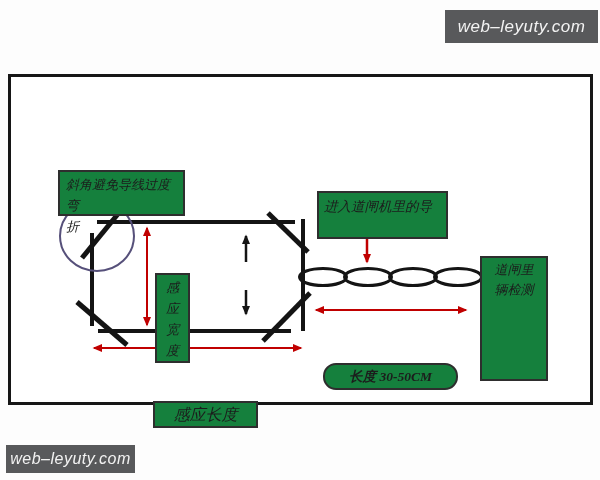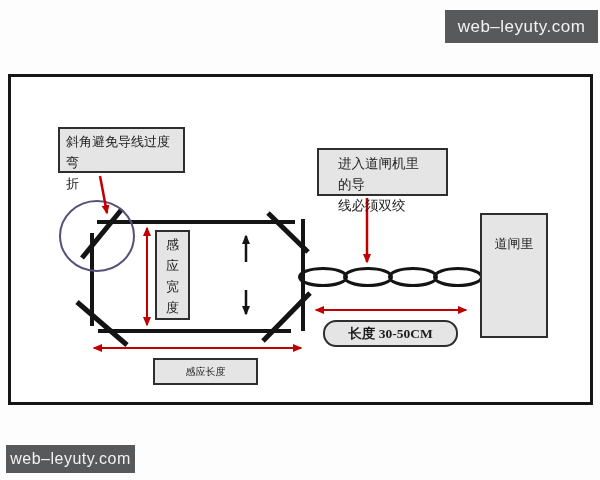--- a/index.html
+++ b/index.html
@@ -11,46 +11,46 @@
   }
   *{margin:0;padding:0;box-sizing:border-box;}
   html,body{width:600px;height:480px;}
   body{
     position:relative;
     background:#fdfdfd;
     font-family:"Liberation Serif","DejaVu Serif",serif;
     color:#1c1c1c;
     overflow:hidden;
   }
-  .stage{position:absolute;inset:0;width:600px;height:412px;}
+  .stage{position:absolute;inset:0;width:600px;height:412px;font-style:italic;}
   .banner{
     position:absolute;
     background:var(--banner-bg);
     color:var(--banner-fg);
     font-family:"Liberation Sans","DejaVu Sans",sans-serif;
     display:flex;align-items:center;justify-content:center;
     letter-spacing:.5px;
   }
   .banner.top{left:445px;top:10px;width:153px;height:33px;font-size:17px;}
   .banner.bottom{left:6px;top:445px;width:129px;height:28px;font-size:16px;}
   .frame{
     position:absolute;left:8px;top:74px;width:585px;height:331px;
     border:3px solid #161616;background:#ffffff;
   }
   .overlay{position:absolute;left:0;top:0;width:600px;height:480px;}
   .note{
-    position:absolute;background:#e5e5e5;border:2px solid #2e2e2e;
-    font-size:13px;line-height:21px;
+    position:absolute;background:#15803d;border:2px solid #2e2e2e;
+    font-size:13px;line-height:21px;margin-top:43px;
   }
   .note.bevel{left:58px;top:127px;width:127px;height:46px;padding:2px 6px;}
-  .note.twist{left:317px;top:148px;width:131px;height:48px;padding:3px 19px;font-size:13.5px;}
-  .note.detector{left:480px;top:213px;width:68px;height:125px;text-align:center;line-height:20px;padding-top:19px;}
+  .note.twist{left:317px;top:148px;width:131px;height:48px;padding:3px 5px;font-size:13.5px;}
+  .note.detector{left:480px;top:213px;width:68px;height:125px;text-align:center;line-height:20px;padding-top:2px;}
   .note.loopwidth{left:155px;top:230px;width:35px;height:90px;text-align:center;line-height:21px;padding-top:2px;}
   .note.twistlen{left:323px;top:320px;width:135px;height:27px;text-align:center;line-height:23px;font-weight:bold;font-size:13.5px;border-radius:13px;}
-  .note.looplen{left:153px;top:358px;width:105px;height:27px;text-align:center;line-height:23px;font-size:10px;}
+  .note.looplen{left:153px;top:358px;width:105px;height:27px;text-align:center;line-height:23px;font-size:16px;}
   svg line,svg ellipse{fill:none;}
   .k{stroke:var(--ink);}
   .r{stroke:var(--red);}
   .p{stroke:var(--purple);}
 </style>
 </head>
 <body>
 
 <div class="stage">
 
@@ -100,25 +100,25 @@
     <line class="k" stroke-width="2.5" x1="246" y1="290" x2="246" y2="314" marker-end="url(#arK)"></line>
   </svg>
 
   <div class="note bevel">
     <div>斜角避免导线过度弯</div>
     <div>折</div>
   </div>
 
   <div class="note twist">
     <div>进入道闸机里的导</div>
-    <div>线必须双绞</div>
   </div>
 
   <div class="note detector">
     <div>道闸里</div>
+    <div>辆检测</div>
   </div>
 
   <div class="note loopwidth">
     <div>感</div>
     <div>应</div>
     <div>宽</div>
     <div>度</div>
   </div>
 
   <div class="note twistlen">

